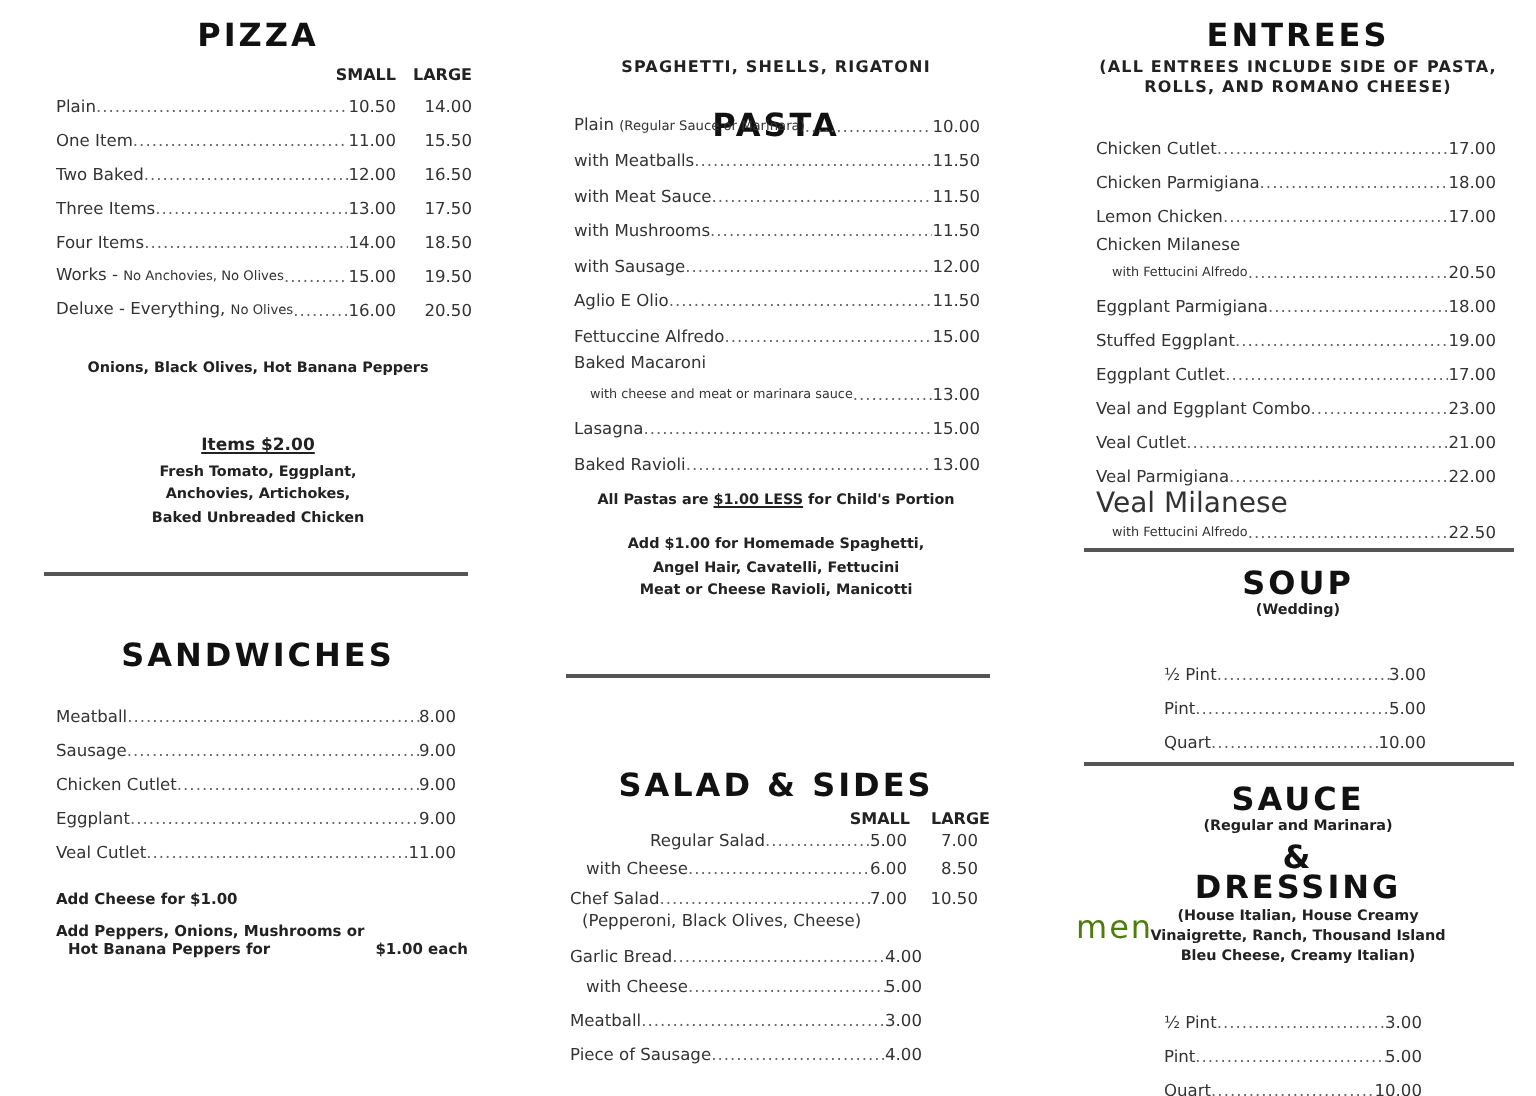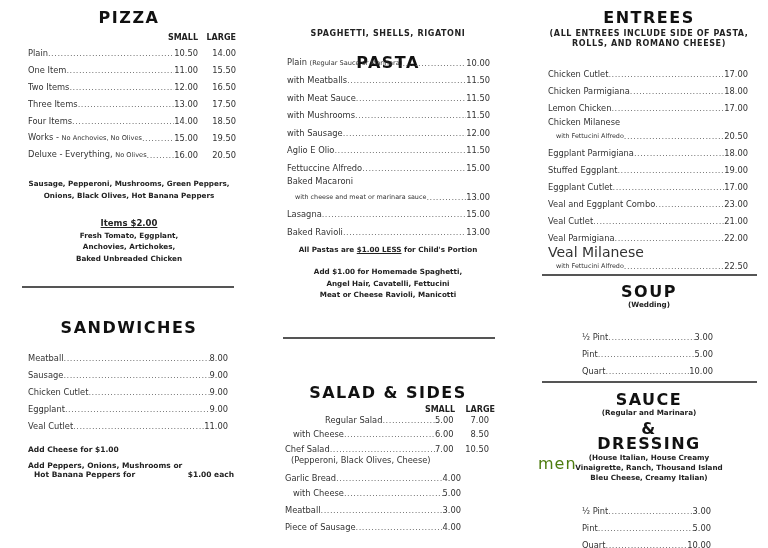--- a/index.html
+++ b/index.html
@@ -68,21 +68,21 @@
       <span class="price" style="width:24px;">10.50</span>
       <span class="price2" style="width:38px;">14.00</span>
     </div>
     <div class="row" style="height:17px;">
       <span class="name">One Item</span>
         <span class="dots"></span>
       <span class="price" style="width:24px;">11.00</span>
       <span class="price2" style="width:38px;">15.50</span>
     </div>
     <div class="row" style="height:17px;">
-      <span class="name">Two Items</span>
+      <span class="name">Two Baked</span>
         <span class="dots"></span>
       <span class="price" style="width:24px;">12.00</span>
       <span class="price2" style="width:38px;">16.50</span>
     </div>
     <div class="row" style="height:17px;">
       <span class="name">Three Items</span>
         <span class="dots"></span>
       <span class="price" style="width:24px;">13.00</span>
       <span class="price2" style="width:38px;">17.50</span>
     </div>
@@ -100,21 +100,20 @@
     </div>
     <div class="row" style="height:17px;">
       <span class="name"><span>Deluxe - Everything, </span><small>No Olives</small></span>
         <span class="dots"></span>
       <span class="price" style="width:24px;">16.00</span>
       <span class="price2" style="width:38px;">20.50</span>
     </div>
   </div>
 
   <div class="note" style="position:absolute; top:178px; left:-6px; width:226px;">
-    <div>Sausage, Pepperoni, Mushrooms, Green Peppers,</div>
     <div>Onions, Black Olives, Hot Banana Peppers</div>
   </div>
   <div class="note" style="position:absolute; top:218px; left:-6px; width:226px;">
     <div style="text-decoration:underline; font-size:8.5px;">Items $2.00</div>
     <div>Fresh Tomato, Eggplant,</div>
     <div>Anchovies, Artichokes,</div>
     <div>Baked Unbreaded Chicken</div>
   </div>
 
   <div class="hr" style="top:286px; left:0; width:212px;"></div>

